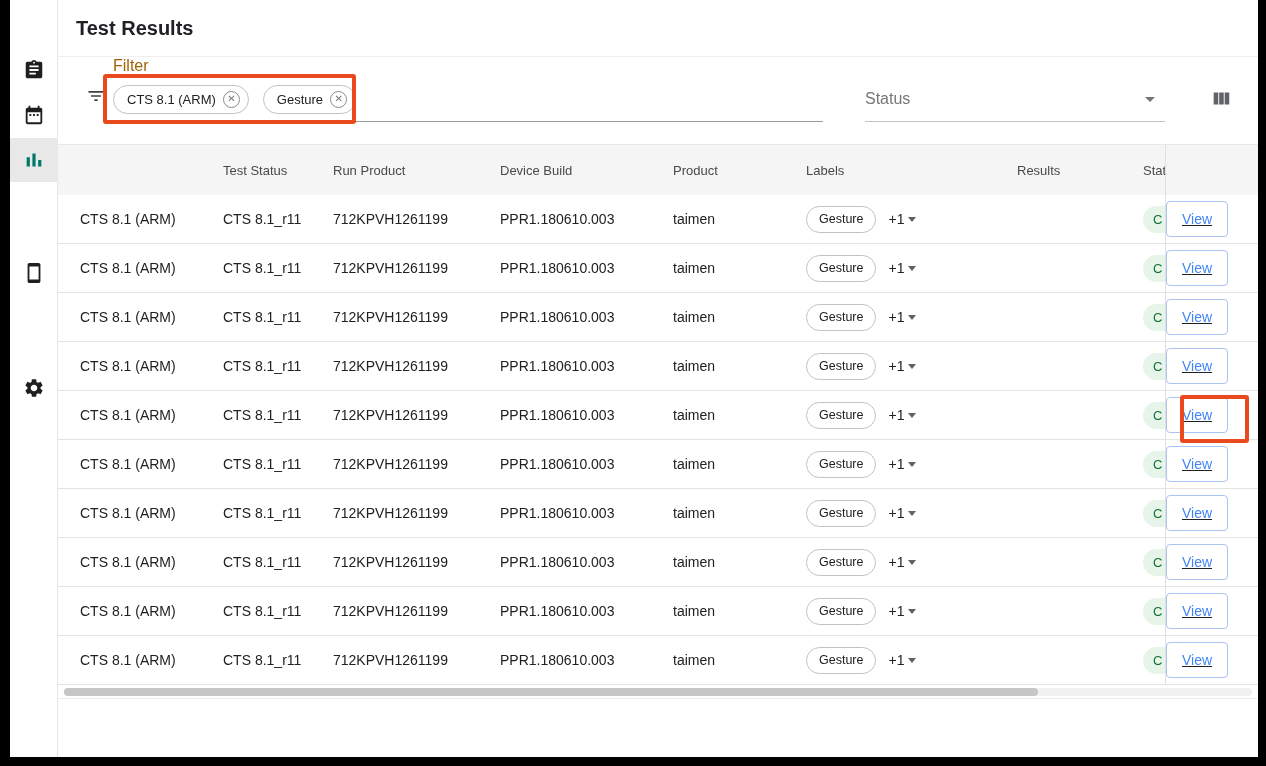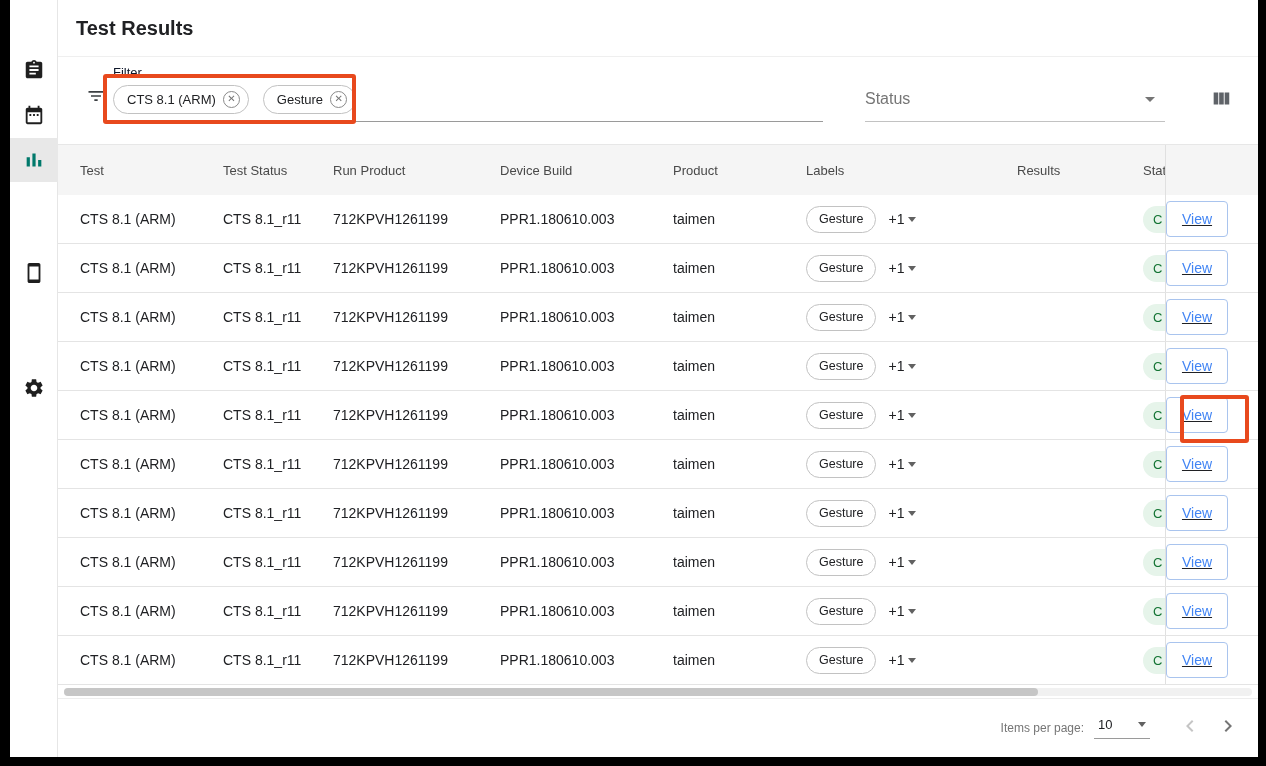--- a/index.html
+++ b/index.html
@@ -21,21 +21,21 @@
   .side-item svg{display:block;}
 
   
   .content{position:absolute;left:48px;top:0;right:0;bottom:0;}
   .titlebar{height:57px;display:flex;align-items:center;padding-left:18px;border-bottom:1px solid #efefef;}
   .title{font-size:20px;color:#202124;}
 
   
   .filterbar{position:relative;height:88px;border-bottom:1px solid #e7e7e7;background:#fff;}
   .filter-icon-btn{position:absolute;left:28px;top:29px;color:#3c4043;background:none;border:none;cursor:pointer;}
-  .filter-label{position:absolute;left:55px;top:8px;font-size:13px;color:#0f172a;}
+  .filter-label{position:absolute;left:55px;top:0;font-size:16px;color:#a16207;}
   .chips-field{position:absolute;left:55px;top:20px;width:710px;height:45px;border-bottom:1px solid #9a9a9a;display:flex;align-items:center;gap:14px;}
   .chip{display:inline-flex;align-items:center;height:29px;padding:0 8px 0 13px;border:1px solid #c2c2c2;border-radius:16px;background:#fff;gap:7px;}
   .chip-label{font-size:13px;color:#202124;}
   .chip-x{width:17px;height:17px;border:1px solid #8a8a8a;border-radius:50%;display:flex;align-items:center;justify-content:center;font-size:10px;color:#757575;line-height:1;cursor:pointer;}
   .status-field{position:absolute;left:807px;top:20px;width:300px;height:45px;border-bottom:1px solid #c2c2c2;display:flex;align-items:center;justify-content:space-between;padding-right:10px;cursor:pointer;}
   .status-placeholder{font-size:16px;color:#757575;}
   .caret{width:0;height:0;border-left:5px solid transparent;border-right:5px solid transparent;border-top:5px solid #757575;}
   .caret.sm{border-left-width:4px;border-right-width:4px;border-top-width:5px;border-top-color:#616161;}
   .columns-btn{position:absolute;left:1152px;top:31px;color:#5f6368;background:none;border:none;cursor:pointer;}
 
@@ -153,21 +153,20 @@
 
       <button class="columns-btn">
         <svg viewBox="0 0 24 24" width="22" height="22">
             <path fill="currentColor" d="M10 18h5V5h-5v13zm-6 0h5V5H4v13zM16 5v13h5V5h-5z"></path>
           </svg>
       </button>
     </div>
 
     <div class="table">
       <div class="thead">
-        <div class="cell c-test">Test</div>
         <div class="cell c-pkg">Test Status</div>
         <div class="cell c-run">Run Product</div>
         <div class="cell c-build">Device Build</div>
         <div class="cell c-labels">Labels</div>
         <div class="cell c-prod">Product</div>
         <div class="cell c-created">Results</div>
         <div class="cell c-status">Status</div>
         <div class="cell c-action"></div>
       </div>
 
@@ -394,39 +393,18 @@
           </div>
         </div>
 
       <div class="hscroll">
         <div class="hscroll-track">
           <div class="hscroll-thumb"></div>
         </div>
       </div>
     </div>
 
-    <div class="paginator">
-      <span class="ipp-label">Items per page:</span>
-      <div class="ipp-select">
-        <span class="ipp-value">10</span>
-        <span class="caret sm"></span>
-      </div>
-      <button class="page-btn prev">
-        <span>
-          <svg viewBox="0 0 24 24" width="24" height="24">
-              <path fill="currentColor" d="M15.41 7.41 14 6l-6 6 6 6 1.41-1.41L10.83 12z"></path>
-            </svg>
-        </span>
-      </button>
-      <button class="page-btn next">
-        <span>
-          <svg viewBox="0 0 24 24" width="24" height="24">
-              <path fill="currentColor" d="M10 6 8.59 7.41 13.17 12l-4.58 4.59L10 18l6-6z"></path>
-            </svg>
-        </span>
-      </button>
-    </div>
 
   </div>
 </div>
 
 <div class="annotation anno-filter"></div>
 <div class="annotation anno-view"></div>
 
 </body></html>

